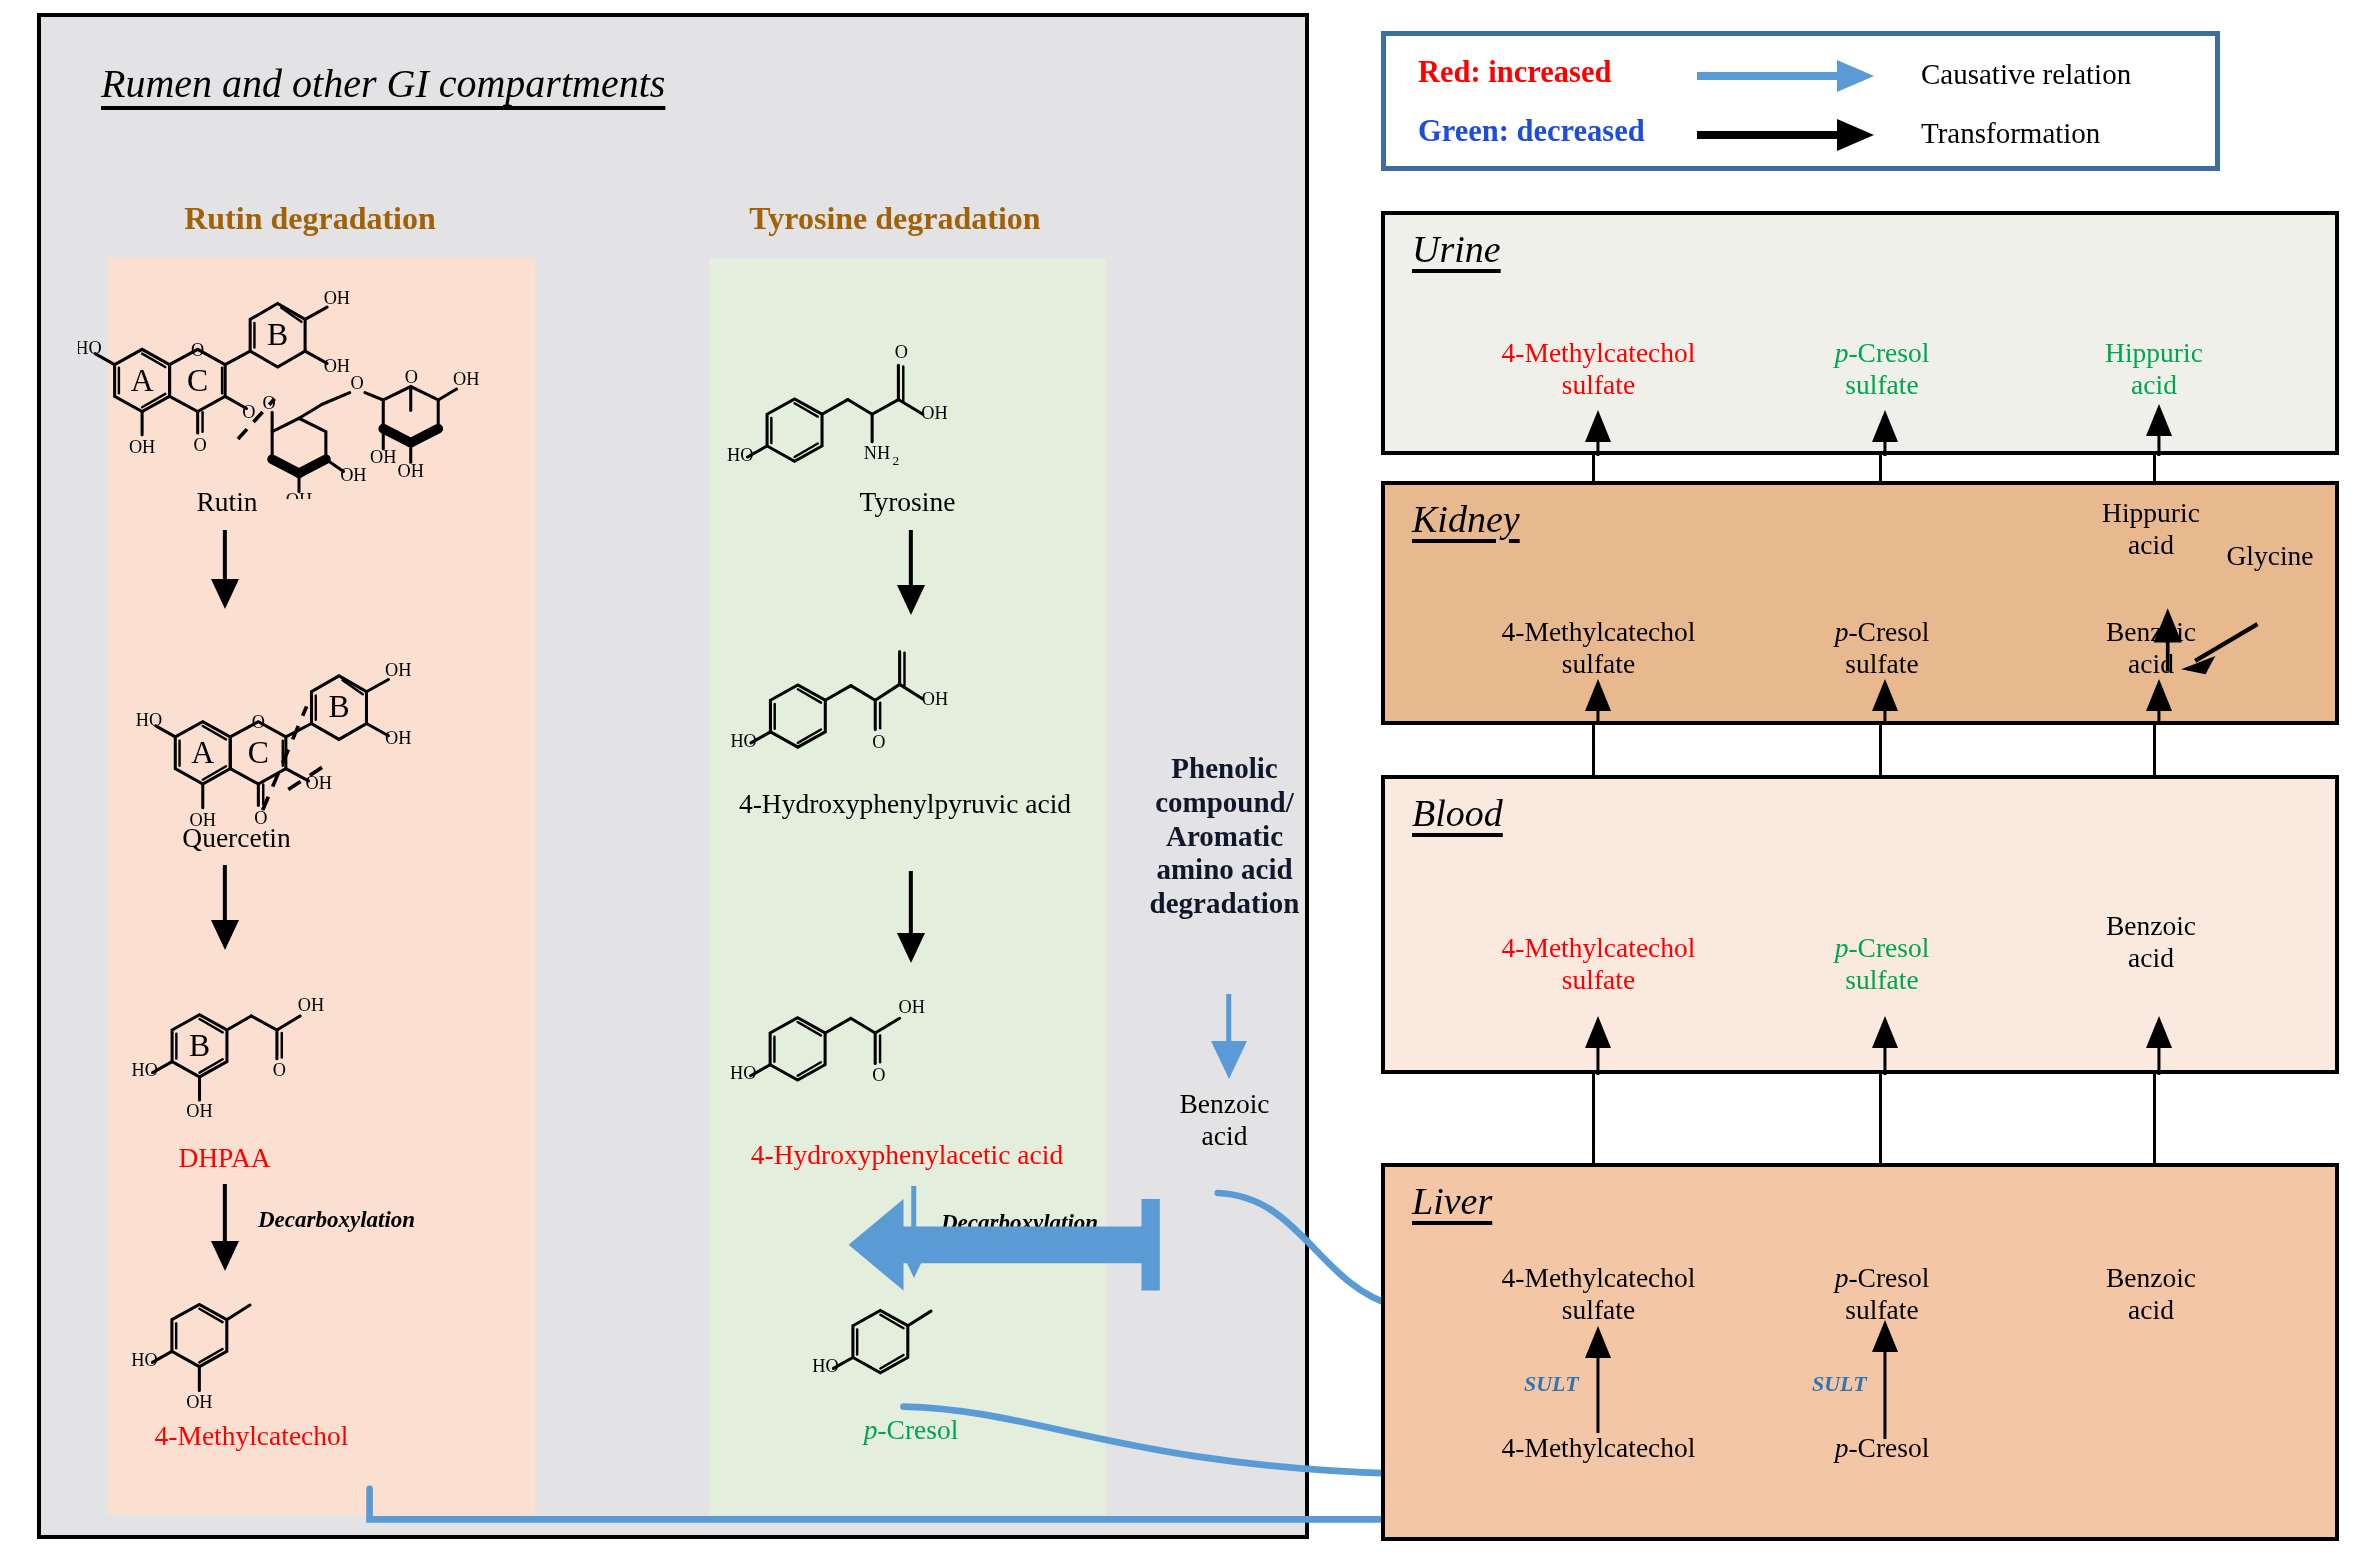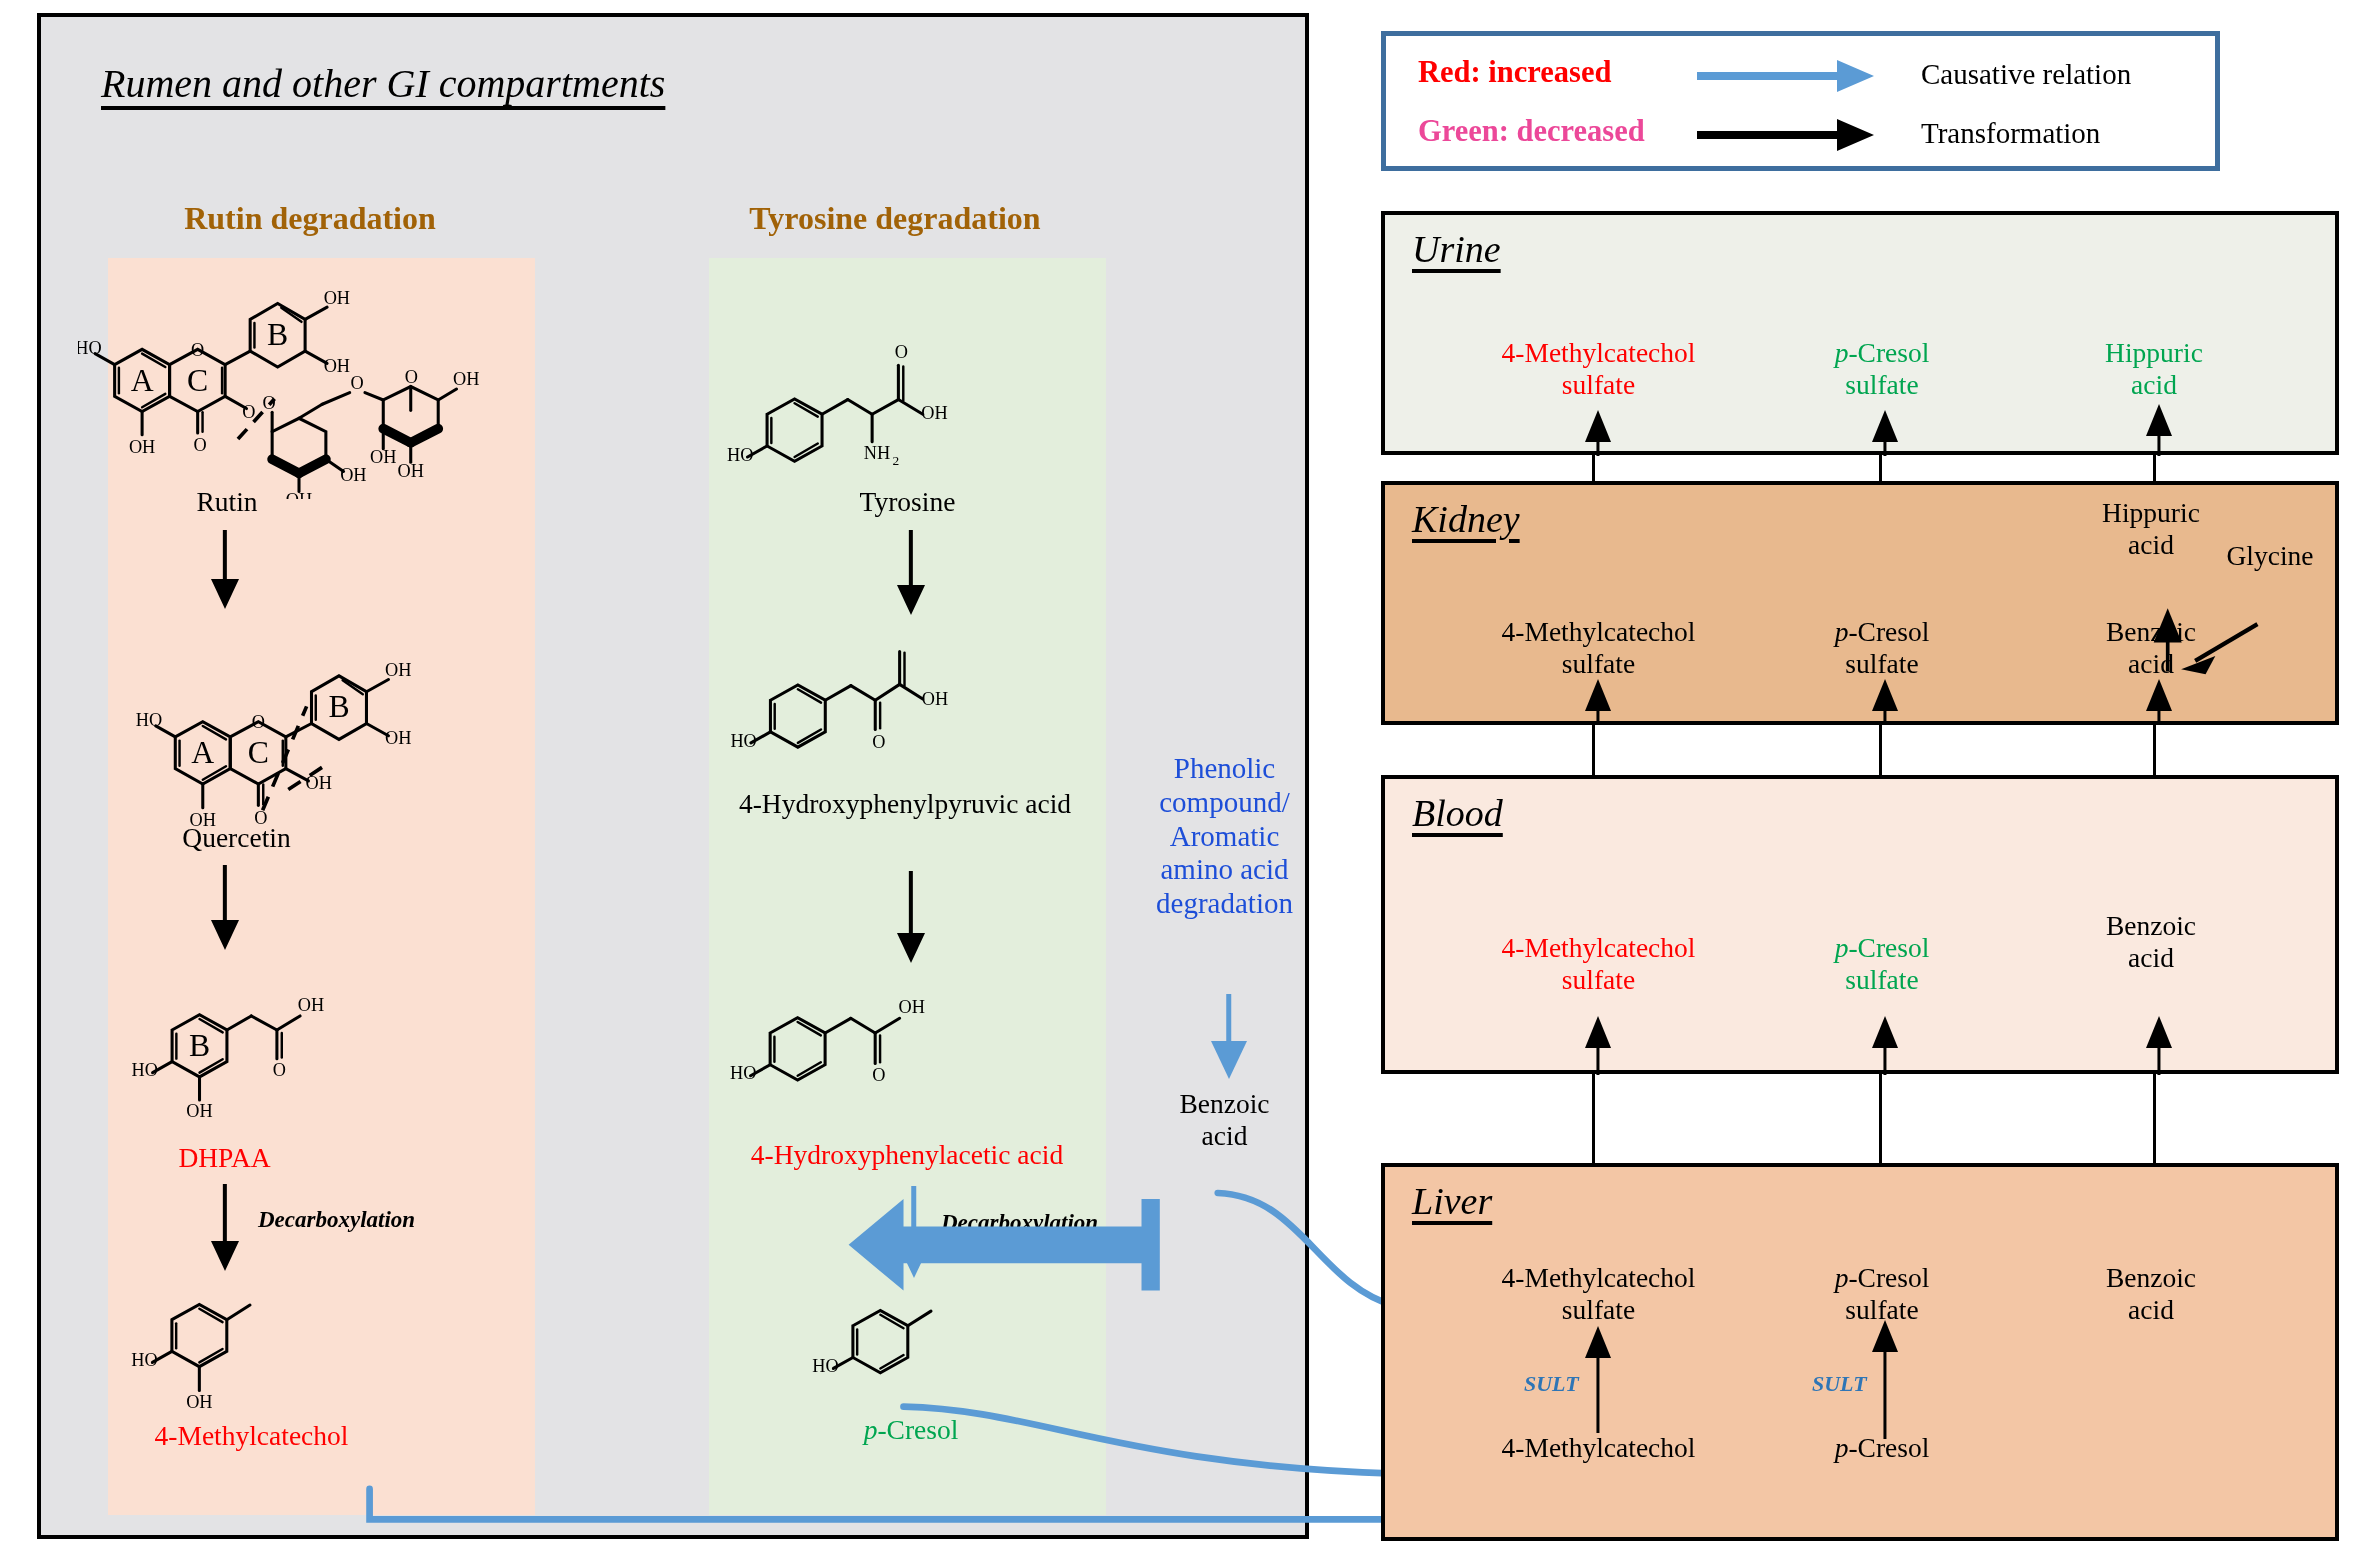--- a/index.html
+++ b/index.html
@@ -101,37 +101,37 @@
   .decarb-label {
     position: absolute;
     font-size: 23px; font-weight: bold; font-style: italic;
     color: #000; white-space: nowrap;
   }
 
   
   #phenolic {
     position: absolute; left: 1092px; top: 735px;
     width: 183px; text-align: center;
-    font-size: 29px; font-weight: normal; line-height: 1.16; color: #1d4ed8;
+    font-size: 29px; font-weight: bold; line-height: 1.16; color: #0f172a;
   }
   #benzoic-gi {
     position: absolute; left: 1092px; top: 1071px;
     width: 183px; text-align: center;
     font-size: 27.5px; line-height: 1.14; color: #000;
   }
 
   
   #legend {
     position: absolute; left: 1381px; top: 30.5px;
     width: 839px; height: 140px;
     background: #ffffff; border: 5.5px solid #3E6E9E; text-align: right;
   }
   .leg-text { position: absolute; font-size: 30.5px; font-weight: bold; white-space: nowrap; }
   #leg-red   { left: 32px; top: 19.5px;  color: #FF0000; }
-  #leg-green { left: 32px; top: 78px; color: #ec4899; }
+  #leg-green { left: 32px; top: 78px; color: #1d4ed8; }
   .leg-label { position: absolute; font-size: 29px; color: #000; white-space: nowrap; margin-left: 16px; }
   #leg-caus  { left: 519px; top: 22px; }
   #leg-trans { left: 519px; top: 81px; }
   .leg-arrow { position: absolute; }
   .leg-arrow .s { position: absolute; left: 0; top: 50%; transform: translateY(-50%); }
   .leg-arrow .h { position: absolute; right: 0; top: 50%; transform: translateY(-50%);
                   width: 0; height: 0; border-top: 16px solid transparent;
                   border-bottom: 16px solid transparent; }
 
   

